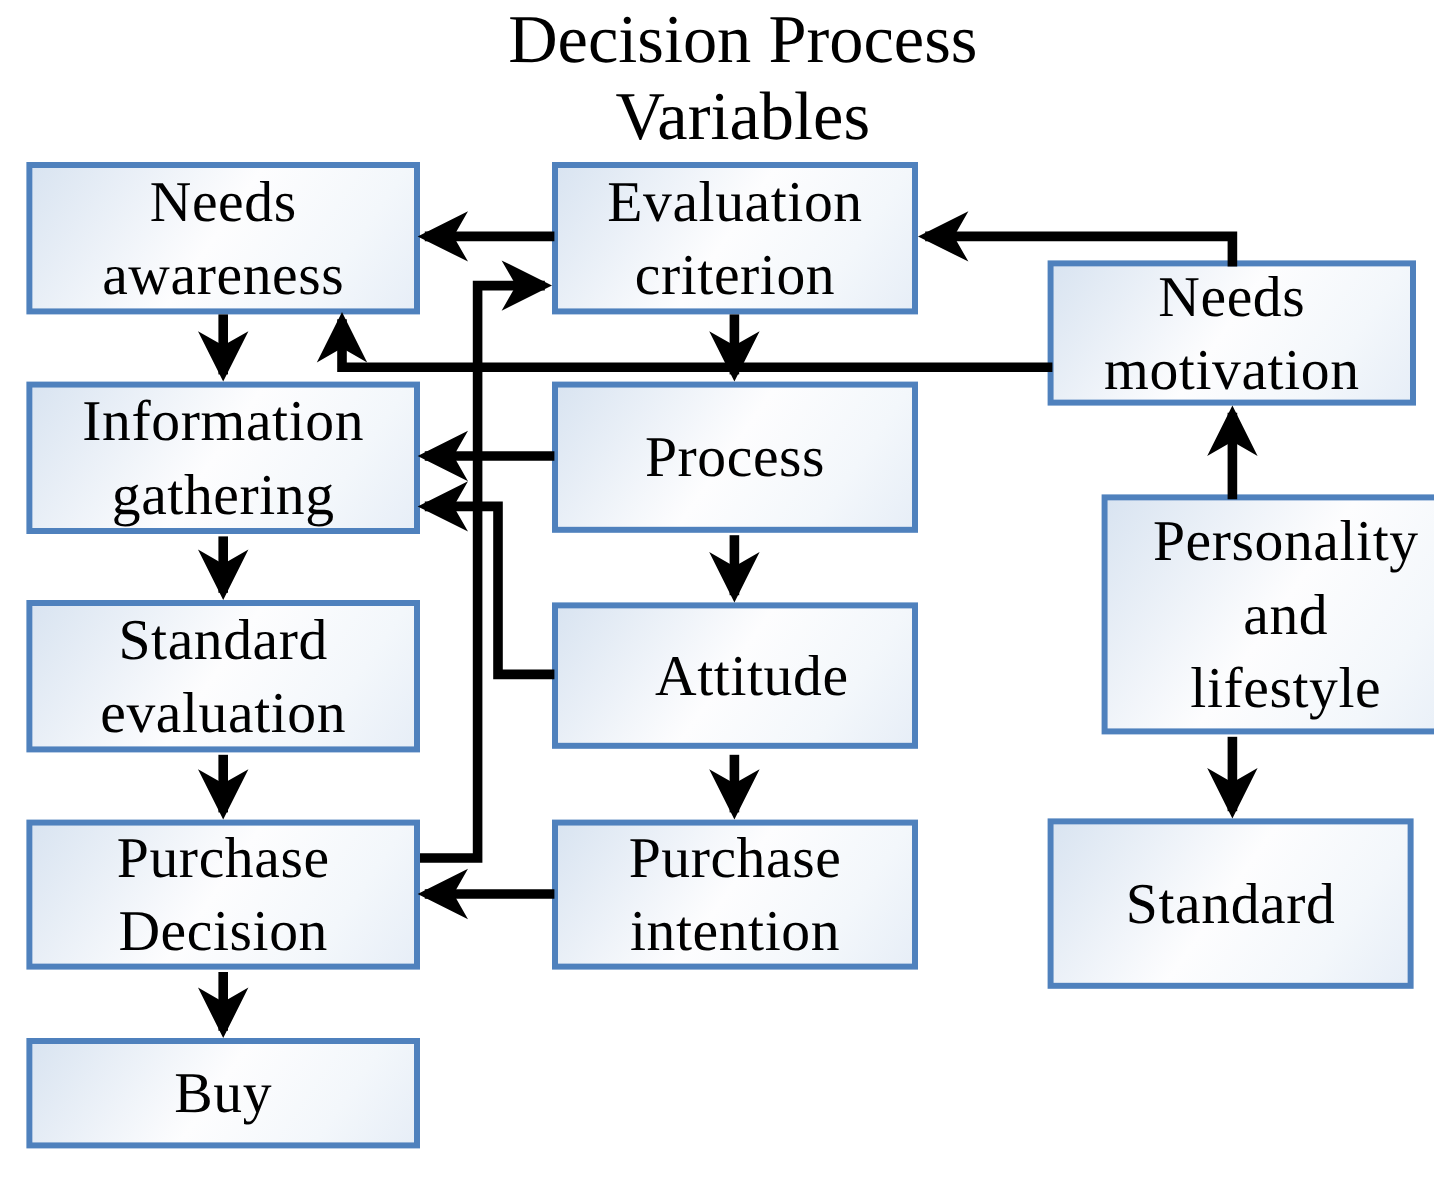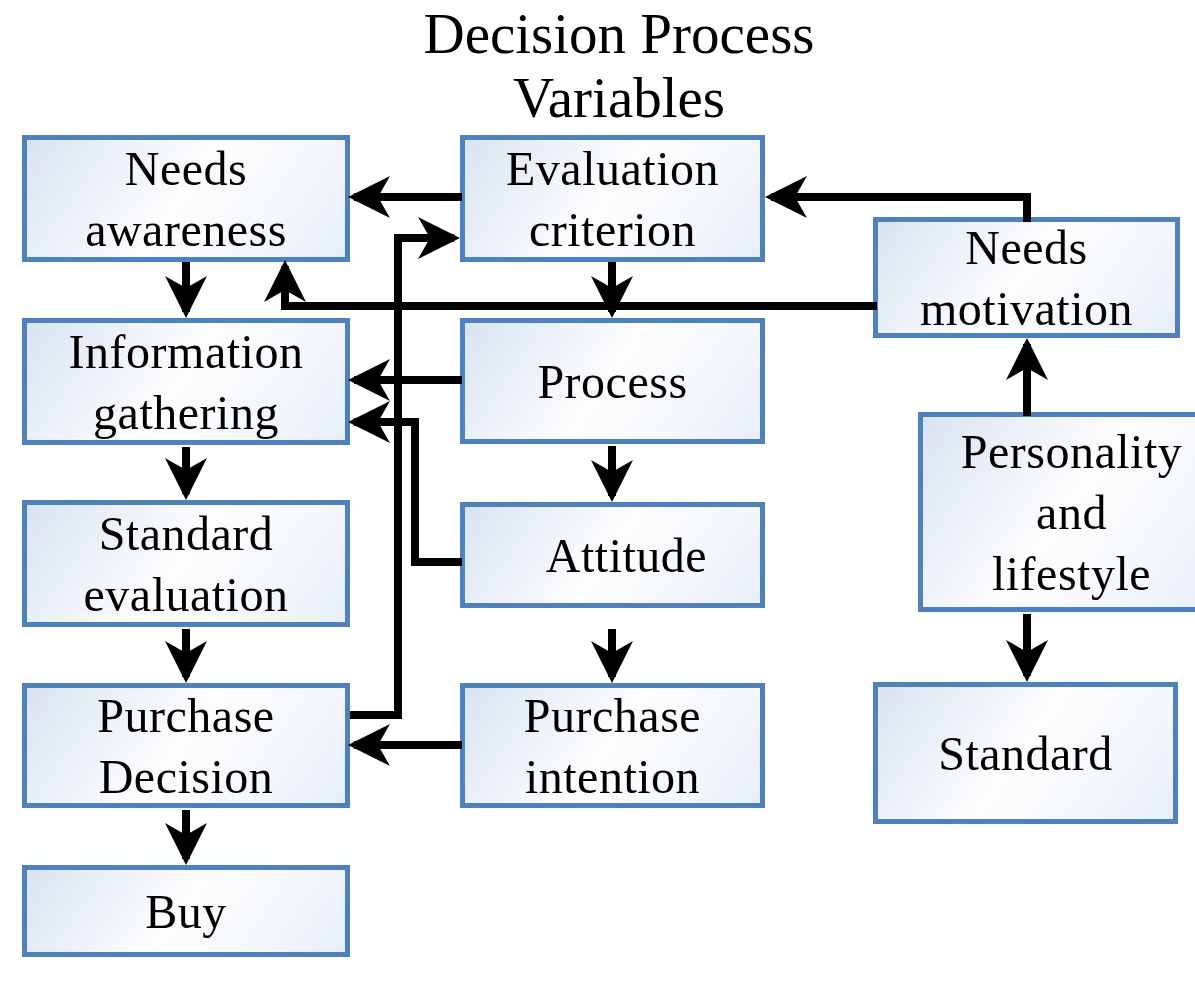--- a/index.html
+++ b/index.html
@@ -31,21 +31,21 @@
     color:#000;
     white-space:pre-line;
   }
   #n-needs  {left:22px; top:135px; width:328px; height:127px;}
   #n-info   {left:22px; top:318px; width:328px; height:127px;}
   #n-prog   {left:22px; top:500px; width:328px; height:127px;}
   #n-pdec   {left:22px; top:683px; width:328px; height:125px;}
   #n-buy    {left:22px; top:865px; width:328px; height:92px;}
   #n-eval   {left:460px;top:135px; width:305px; height:127px;}
   #n-belief {left:460px;top:318px; width:305px; height:126px;}
-  #n-att    {left:460px;top:502px; width:305px; height:106px;padding-left:28px;}
+  #n-att    {left:460px;top:502px; width:305px; height:122px;padding-left:28px;}
   #n-pint   {left:460px;top:683px; width:305px; height:125px;}
   #n-buymot {left:873px;top:217px; width:307px; height:121px;}
   #n-pers   {left:873px;top:412px; width:307px; height:200px;margin-left:45px;}
   #n-std    {left:873px;top:682px; width:305px; height:142px;}
   svg.arrows{
     position:absolute;left:0;top:0;width:1195px;height:999px;
     pointer-events:none;
   }
   svg.arrows path{stroke:#000000;stroke-width:8;fill:none;}
   svg.arrows .head{fill:#000000;stroke:none;}

